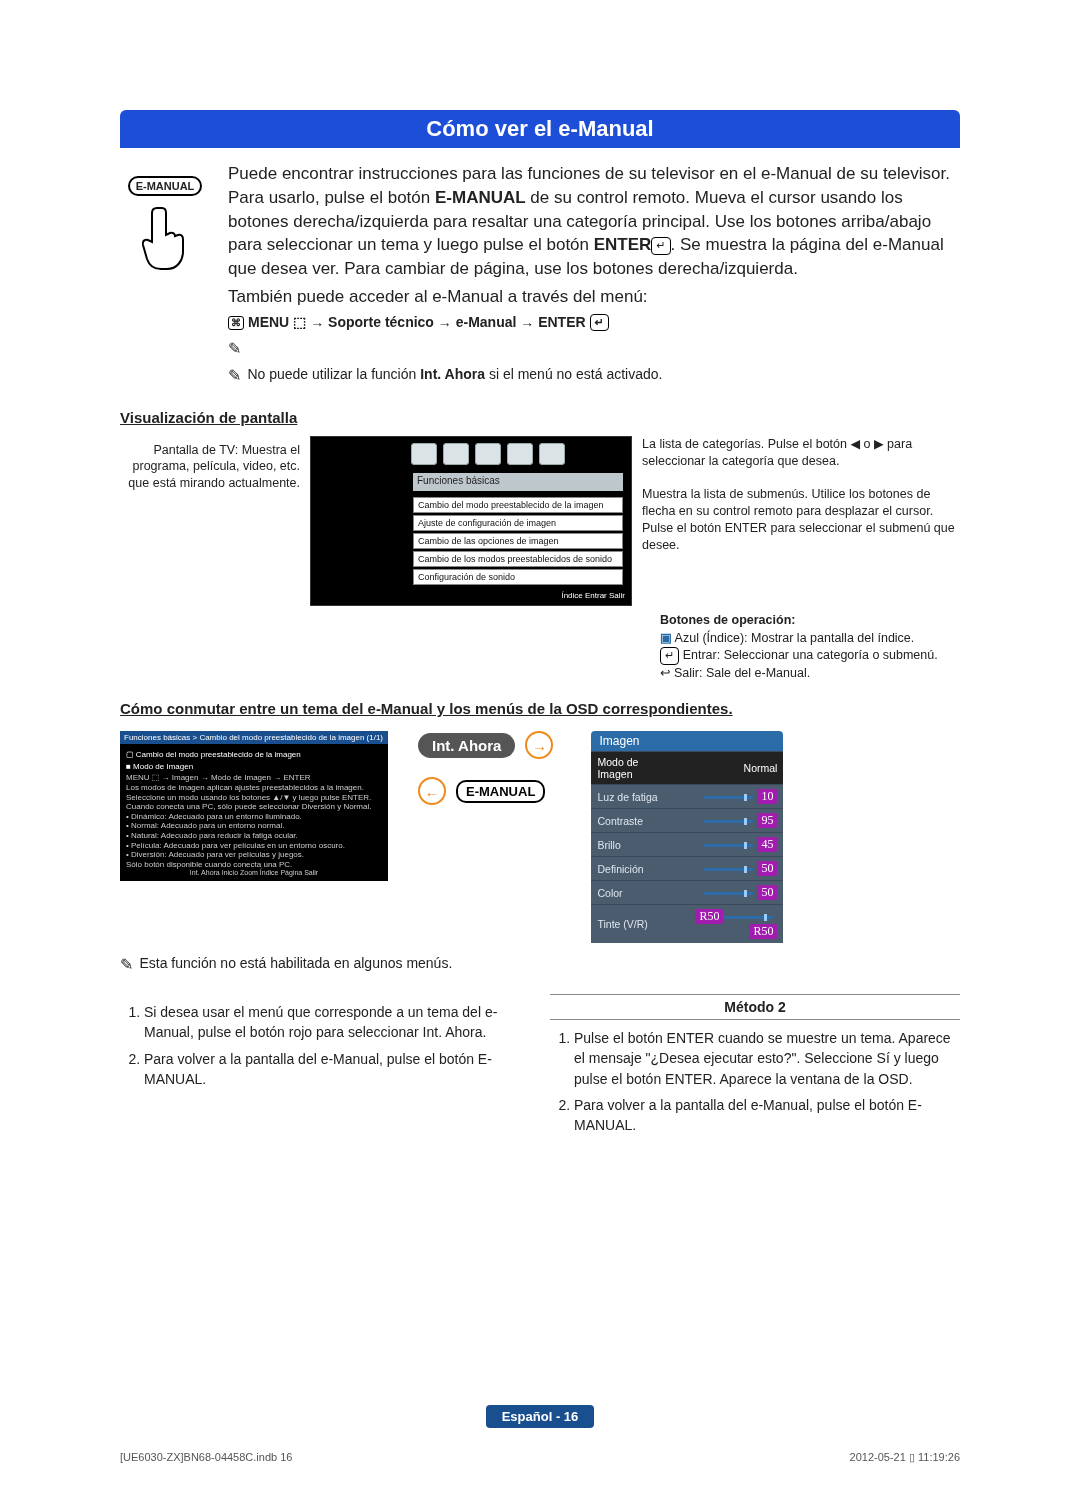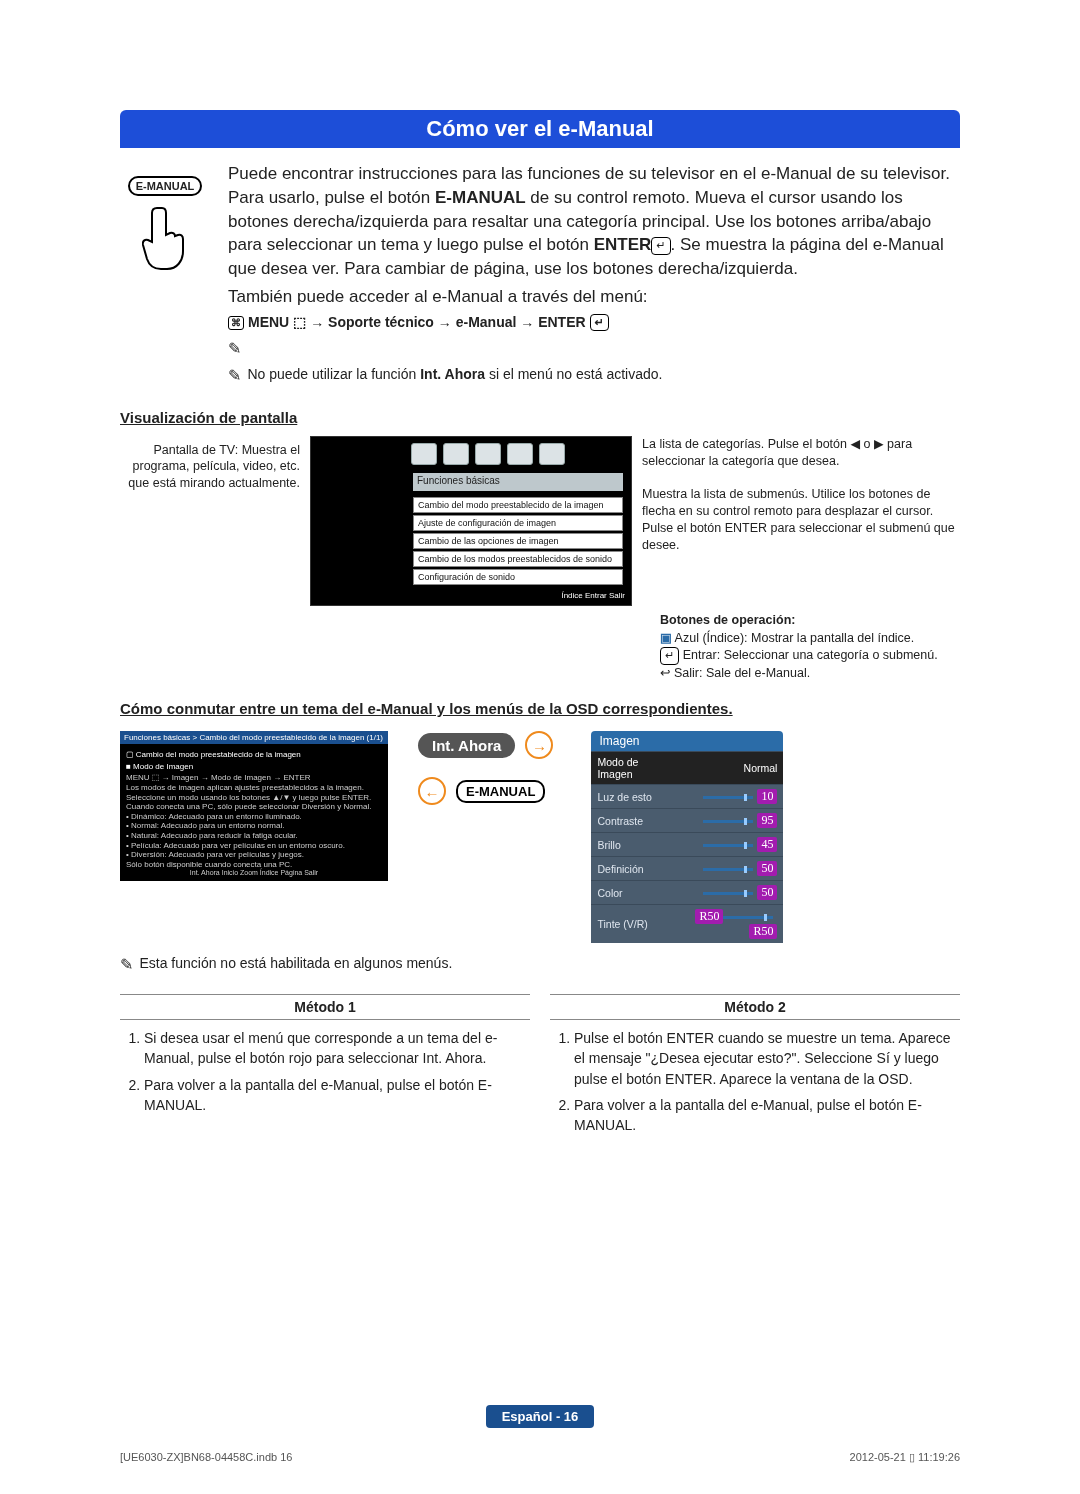--- a/index.html
+++ b/index.html
@@ -210,21 +210,21 @@
 
   <div class="swap-right">
     <div class="osd-head">Imagen</div>
     <table class="osd-table">
       <tbody>
           <tr>
             <td>Modo de Imagen</td>
             <td>Normal</td>
           </tr>
       <tr>
-            <td>Luz de esto</td>
+            <td>Luz de fatiga</td>
             <td><span class="slider"></span><span class="valbox">10</span></td>
           </tr>
       <tr>
             <td>Contraste</td>
             <td><span class="slider"></span><span class="valbox">95</span></td>
           </tr>
       <tr>
             <td>Brillo</td>
             <td><span class="slider"></span><span class="valbox">45</span></td>
           </tr>
@@ -245,21 +245,20 @@
   </div>
 </div>
 
 <div class="note-row" style="margin-top:12px">
   <span class="note-icon">✎</span>
   <span>Esta función no está habilitada en algunos menús.</span>
 </div>
 
 <div class="methods">
   <div class="method-col">
-    <div class="method-head">Método 1</div>
     <ol>
       <li>Si desea usar el menú que corresponde a un tema del e-Manual, pulse el botón rojo para seleccionar Int. Ahora.</li>
       <li>Para volver a la pantalla del e-Manual, pulse el botón E-MANUAL.</li>
     </ol>
   </div>
   <div class="method-col">
     <div class="method-head">Método 2</div>
     <ol>
       <li>Pulse el botón ENTER cuando se muestre un tema. Aparece el mensaje "¿Desea ejecutar esto?". Seleccione Sí y luego pulse el botón ENTER. Aparece la ventana de la OSD.</li>
       <li>Para volver a la pantalla del e-Manual, pulse el botón E-MANUAL.</li>

